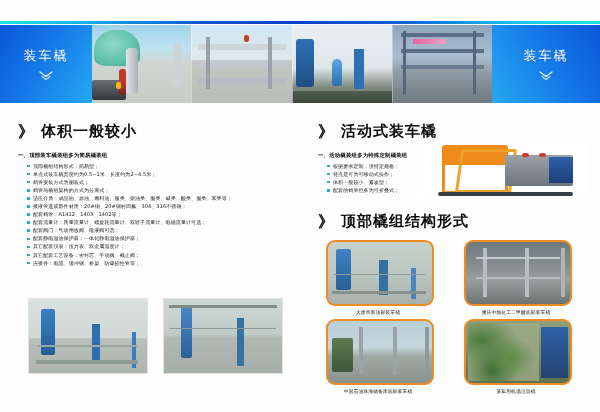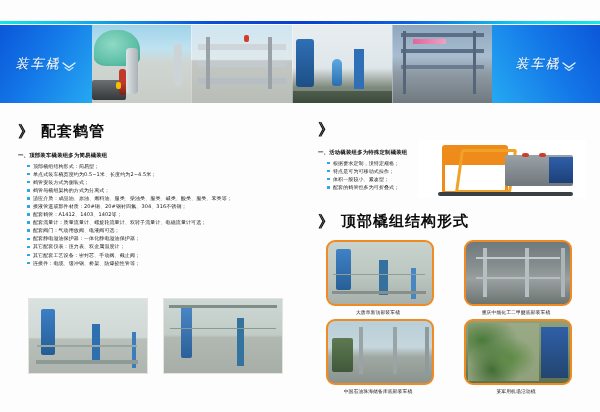--- a/index.html
+++ b/index.html
@@ -17,23 +17,22 @@
     background:linear-gradient(to right,#17e6e0 0%,#16b8e8 12%,#0b4fd8 35%,#0a3fd0 50%,#0d63e0 68%,#16c4ea 86%,#18e8df 100%);
   }
 
   
   .banner{
     position:absolute;left:0;top:25px;width:600px;height:78px;
     display:flex;overflow:hidden;
   }
   .banner-tab{
     position:relative;flex:0 0 auto;
-    display:flex;flex-direction:row;align-items:center;justify-content:center;
+    display:flex;flex-direction:column;align-items:center;justify-content:center;
     color:#ffffff;
-    font-style:italic;
   }
   .tab-left{width:92px;background:linear-gradient(120deg,#0b57d8 0%,#1478e8 45%,#25a9f2 100%);}
   .tab-right{width:108px;background:linear-gradient(240deg,#0b57d8 0%,#1478e8 45%,#25a9f2 100%);}
   .tab-text{font-size:13px;letter-spacing:2px;font-weight:500;text-shadow:0 1px 2px rgba(0,0,0,.18);}
   .chev{margin-top:5px;opacity:.92;}
 
   .shot{flex:1 1 auto;position:relative;overflow:hidden;}
   .shot + .shot{border-left:1px solid rgba(255,255,255,.35);}
 
   
@@ -212,21 +211,21 @@
       <svg class="chev" width="16" height="12" viewBox="0 0 16 12">
         <path d="M2 2 L8 6.5 L14 2" fill="none" stroke="#ffffff" stroke-width="1.3" stroke-linecap="round" stroke-linejoin="round"></path>
         <path d="M4 6.5 L8 9.5 L12 6.5" fill="none" stroke="#ffffff" stroke-width="1.1" stroke-linecap="round" stroke-linejoin="round" opacity=".85"></path>
       </svg>
     </div>
   </div>
 
   <div class="left-col">
     <div class="sec-head left-head">
       <span class="chevrons">》</span>
-      <span class="sec-title">配套鹤管</span>
+      <span class="sec-title">体积一般较小</span>
     </div>
     <div class="sub-head">一、顶部装车橇装组多为简易橇装组</div>
     <ul class="bl">
       <li>顶部橇组结构形式：简易型；</li>
       <li>单点式装车橇宽度约为0.5~1米、长度约为2~4.5米；</li>
       <li>鹤管安装方式为侧装式；</li>
       <li>鹤管与橇组架构的方式为分离式；</li>
       <li>适应介质：成品油、原油、燃料油、服类、柴油类、服类、碱类、酸类、服类、苯类等；</li>
       <li>接液管道或部件材质：20#钢、20#钢衬四氟、304、316不锈钢；</li>
       <li>配套鹤管：A1412、1403、1402等；</li>
@@ -240,20 +239,21 @@
   </div>
 
   <div class="left-photos">
     <div class="lp lp1"></div>
     <div class="lp lp2"></div>
   </div>
 
   <div class="right-col">
     <div class="sec-head right-head">
       <span class="chevrons">》</span>
+      <span class="sec-title">活动式装车橇</span>
     </div>
     <div class="mobile-row">
       <div class="mobile-text">
         <div class="sub-head">一、活动橇装组多为特殊定制橇装组</div>
         <ul class="bl">
           <li>根据要求定制，没特定规格；</li>
           <li>特点是可为可移动式操作；</li>
           <li>体积一般较小、紧凑型；</li>
           <li>配套的鹤管也多为可折叠式；</li>
         </ul>

